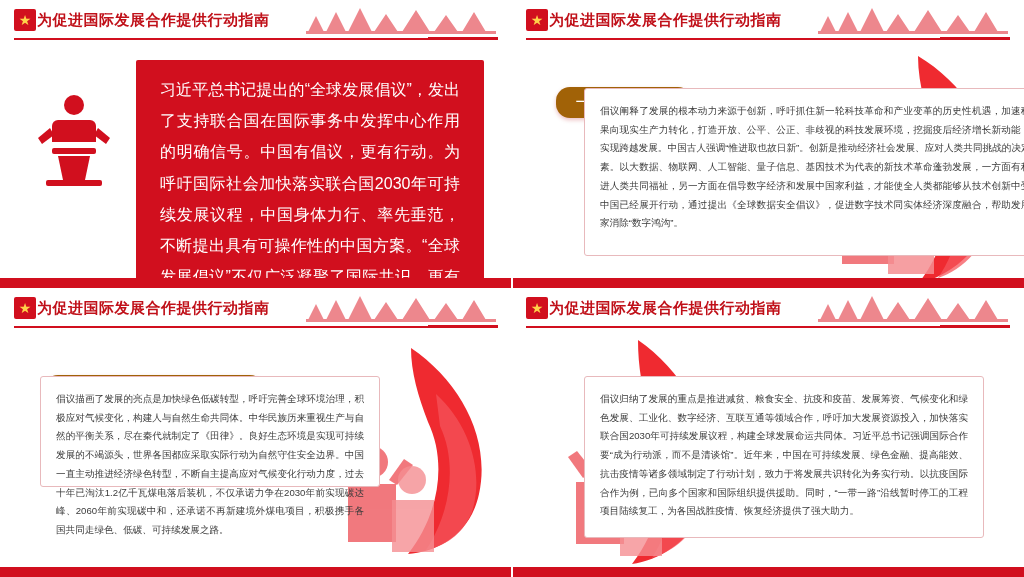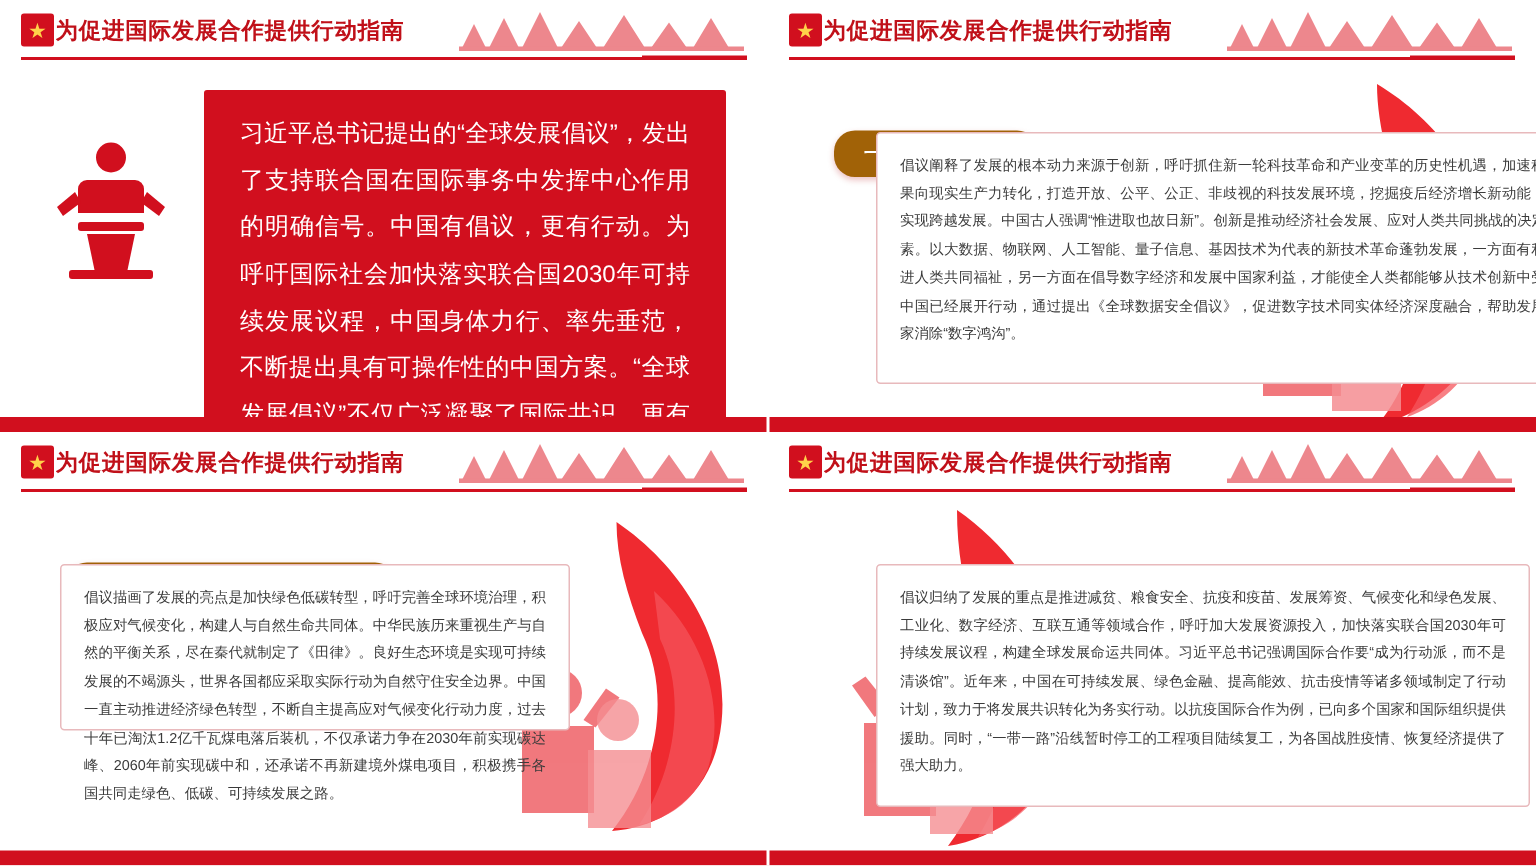--- a/index.html
+++ b/index.html
@@ -76,21 +76,21 @@
   .card{
     position:absolute;
     border:1px solid #e8b9bc;border-radius:3px;
     background:#fff;
     padding:13px 15px;box-sizing:border-box;
     font-size:9.6px;line-height:1.95;color:#3b3b3b;
     text-align:justify;
   }
   .card.tr{left:72px;top:88px;width:482px;height:168px;}
   .card.bl{left:40px;top:88px;width:340px;height:111px;}
-  .card.br{left:72px;top:88px;width:436px;height:162px;}
+  .card.br{left:72px;top:88px;width:400px;height:162px;}
   
   .strip{
     position:absolute;left:0;right:0;bottom:0;height:10px;background:#d10f1e;
   }
   .strip-bl{background:#d10f1e;}
   
   .flagart{position:absolute;pointer-events:none;}
   .fa-tr{right:-4px;top:46px;width:230px;height:240px;}
   .fa-bl{right:6px;top:56px;width:190px;height:210px;}
   .fa-br{left:40px;top:46px;width:180px;height:230px;}

